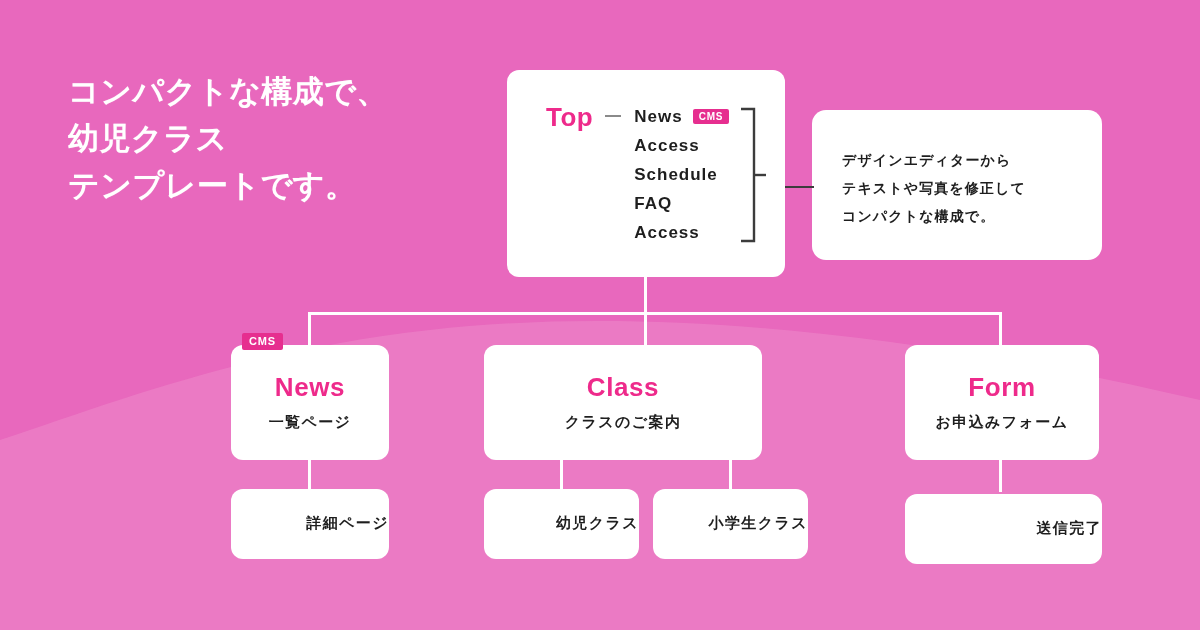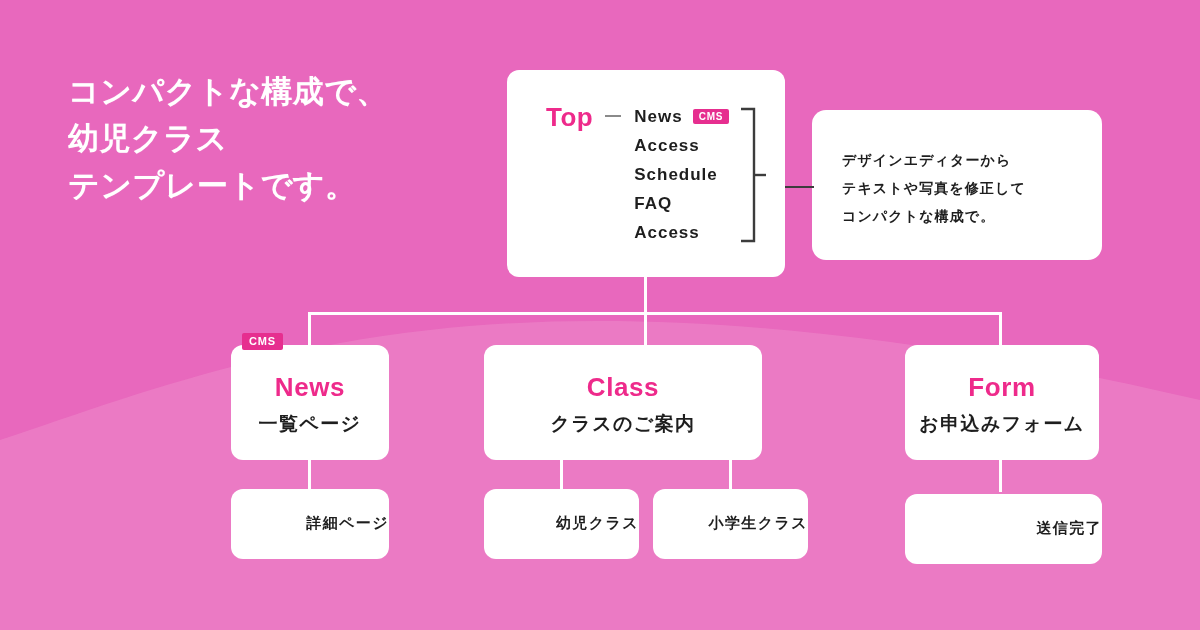--- a/index.html
+++ b/index.html
@@ -89,21 +89,21 @@
   #card-class { left:484px; top:345px; width:278px; height:115px; }
   #card-form  { left:905px; top:345px; width:194px; height:115px; }
 
   .card-title {
     position:absolute; left:0; right:0; text-align:center;
     color:#ee2a8b; font-size:26px; font-weight:bold;
     letter-spacing:0.6px; top:29px; line-height:1;
   }
   .card-sub {
     position:absolute; left:0; right:0; text-align:center;
-    color:#1e1e1e; font-size:19px; font-weight:bold;
+    color:#1e1e1e; font-size:15px; font-weight:bold;
     letter-spacing:1.4px; top:69px; line-height:1;
   }
   .news-badge {
     position:absolute; left:11px; top:-12px;
     background:#e62e8f; color:#fff; font-size:11px; font-weight:bold;
     letter-spacing:0.8px; padding:3px 7px 3px 7px; border-radius:2px;
     line-height:1; z-index:6;
   }
 
   

